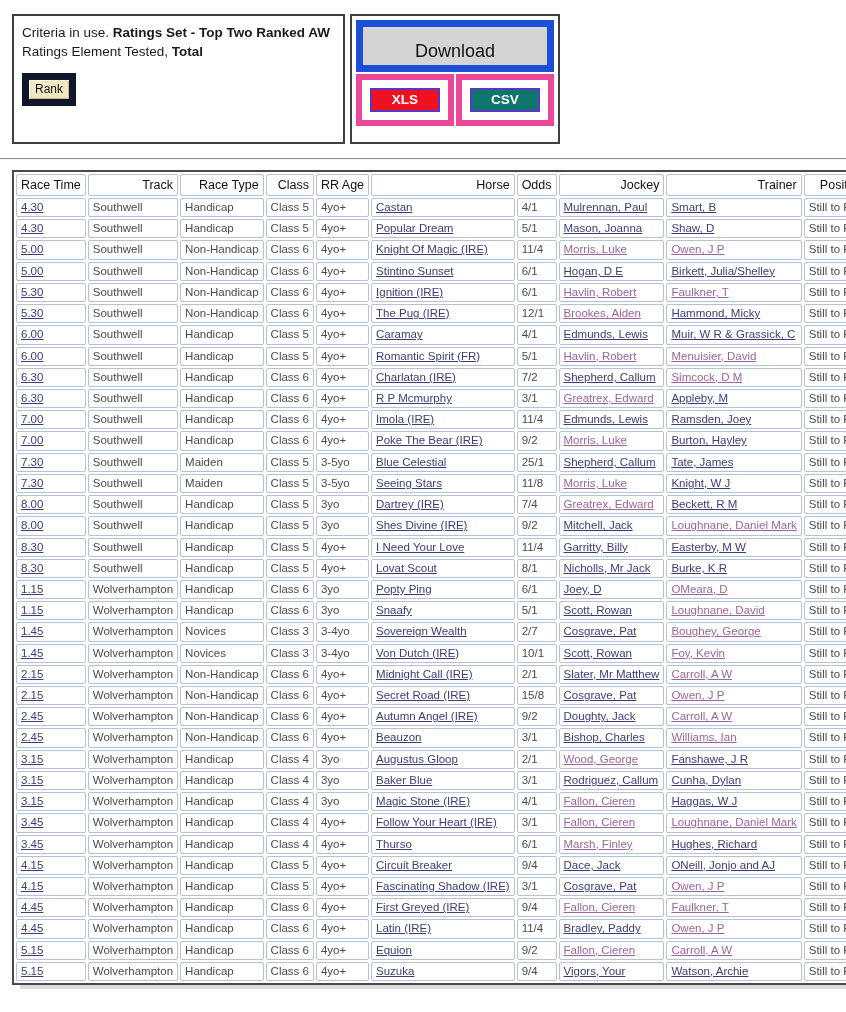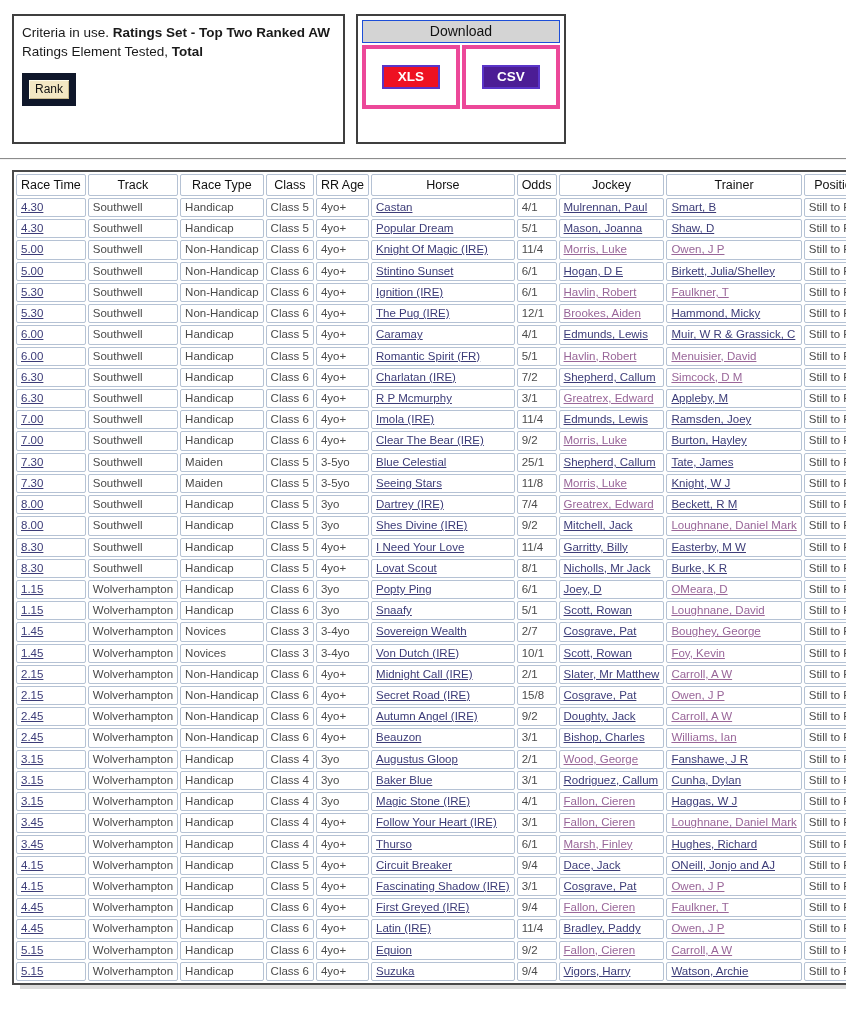--- a/index.html
+++ b/index.html
@@ -1,31 +1,31 @@
 <!DOCTYPE html>
 <html><head>
 <meta charset="utf-8">
 <style>
   html,body{margin:0;padding:0;background:#fff;font-family:"Liberation Sans","DejaVu Sans",sans-serif;color:#222;}
-  .top-area{display:flex;align-items:center;gap:11px;padding:14px 0 10px 12px;}
+  .top-area{display:flex;align-items:center;gap:5px;padding:14px 0 10px 12px;}
   .criteria-box{box-sizing:border-box;width:333px;height:130px;border:2px solid #3f3f3f;padding:7px 8px;background:#fff;}
   .criteria-text{font-size:13.5px;line-height:19px;color:#1a1a1a;margin:0;}
   .criteria-text b{font-weight:bold;}
   .rank-row{margin-top:12px;}
   .btn{display:inline-block;background:#f3e7c3;border:7px solid #0f172a;box-shadow:inset 1px 1px 0 #fffbe8,inset -1px -1px 0 #c9b98d;padding:2px 6px 3px 6px;font-size:12px;color:#111;cursor:pointer;font-family:inherit;}
   .btn-row{margin-top:9px;display:flex;gap:2px;}
   .download-box{box-sizing:border-box;width:210px;height:130px;border:2px solid #3f3f3f;padding:3px;background:#fff;}
-  .download-header{border:1px solid #1d4ed8;background:#d4d4d4;text-align:center;font-size:14px;padding:2px 0 3px 0;color:#111;margin:1px;}
+  .download-header{border:7px solid #1d4ed8;background:#d4d4d4;text-align:center;font-size:18px;padding:14px 0 3px 0;color:#111;margin:1px;}
   .dl-btn-row{display:flex;gap:2px;margin:2px 1px 0 1px;}
-  .dl-cell{flex:1;border:4px solid #ec4899;padding:16px;}
+  .dl-cell{flex:1;border:6px solid #ec4899;padding:8px;}
   .dl-btn{display:block;border:2px solid #5a35c8;color:#fff;font-weight:bold;font-size:13.5px;text-align:center;padding:2px 0 3px 0;cursor:pointer;}
   hr.rule{border:none;border-top:1px solid #8c8c8c;border-bottom:1px solid #f2f2f2;margin:4px 0 10px 0;}
   .table-wrap{padding:0 0 20px 12px;}
   table.race{border-collapse:separate;border-spacing:2px;border:2px solid #4a4a4a;background:#fff;box-shadow:6px 6px 0 -2px #dcdcdc;}
-  table.race th{border:1px solid #b5c2d4;border-radius:2px;font-weight:normal;font-size:12.5px;color:#111;text-align:center;padding:3px 4px;white-space:nowrap;}
+  table.race th{border:1px solid #b5c2d4;border-radius:2px;font-weight:normal;font-size:12.5px;color:#111;text-align:right;padding:3px 4px;white-space:nowrap;}
   table.race td{border:1px solid #b5c2d4;border-radius:2px;font-size:11.5px;line-height:1.15;color:#4a4a4a;text-align:left;padding:2px 4px;white-space:nowrap;overflow:hidden;}
   a.lnk{color:#3c3c78;text-decoration:underline;cursor:pointer;}
   a.lnk.visited{color:#996699;text-decoration:underline;}
 </style>
 </head>
 <body>
 
 <div class="top-area">
   <div class="criteria-box">
     <p class="criteria-text"><span>Criteria in use. </span><b>Ratings Set - Top Two Ranked AW</b><br>
@@ -35,21 +35,21 @@
     </div>
   </div>
 
   <div class="download-box">
     <div class="download-header">Download</div>
     <div class="dl-btn-row">
       <div class="dl-cell">
         <span class="dl-btn" style="background: rgb(238, 17, 34); border-color: rgb(90, 53, 200);">XLS</span>
       </div>
       <div class="dl-cell">
-        <span class="dl-btn" style="background: #4c1d95; border-color: rgb(90, 53, 200);">CSV</span>
+        <span class="dl-btn" style="background: #0f766e; border-color: rgb(90, 53, 200);">CSV</span>
       </div>
     </div>
   </div>
 </div>
 
 <hr class="rule">
 
 <div class="table-wrap">
   <table class="race">
     <colgroup>
@@ -221,21 +221,21 @@
     <td><a class="lnk">Ramsden, Joey</a></td>
     <td>Still to Run</td>
   </tr>
 
   <tr>
     <td><a class="lnk">7.00</a></td>
     <td>Southwell</td>
     <td>Handicap</td>
     <td>Class 6</td>
     <td>4yo+</td>
-    <td><a class="lnk">Clear The Bear (IRE)</a></td>
+    <td><a class="lnk">Poke The Bear (IRE)</a></td>
     <td>9/2</td>
     <td><a class="lnk visited">Morris, Luke</a></td>
     <td><a class="lnk">Burton, Hayley</a></td>
     <td>Still to Run</td>
   </tr>
 
   <tr>
     <td><a class="lnk">7.30</a></td>
     <td>Southwell</td>
     <td>Maiden</td>
@@ -548,19 +548,19 @@
   </tr>
 
   <tr>
     <td><a class="lnk">5.15</a></td>
     <td>Wolverhampton</td>
     <td>Handicap</td>
     <td>Class 6</td>
     <td>4yo+</td>
     <td><a class="lnk">Suzuka</a></td>
     <td>9/4</td>
-    <td><a class="lnk">Vigors, Harry</a></td>
+    <td><a class="lnk">Vigors, Your</a></td>
     <td><a class="lnk">Watson, Archie</a></td>
     <td>Still to Run</td>
   </tr>
 </tbody>
   </table>
 </div>
 
 </body></html>

